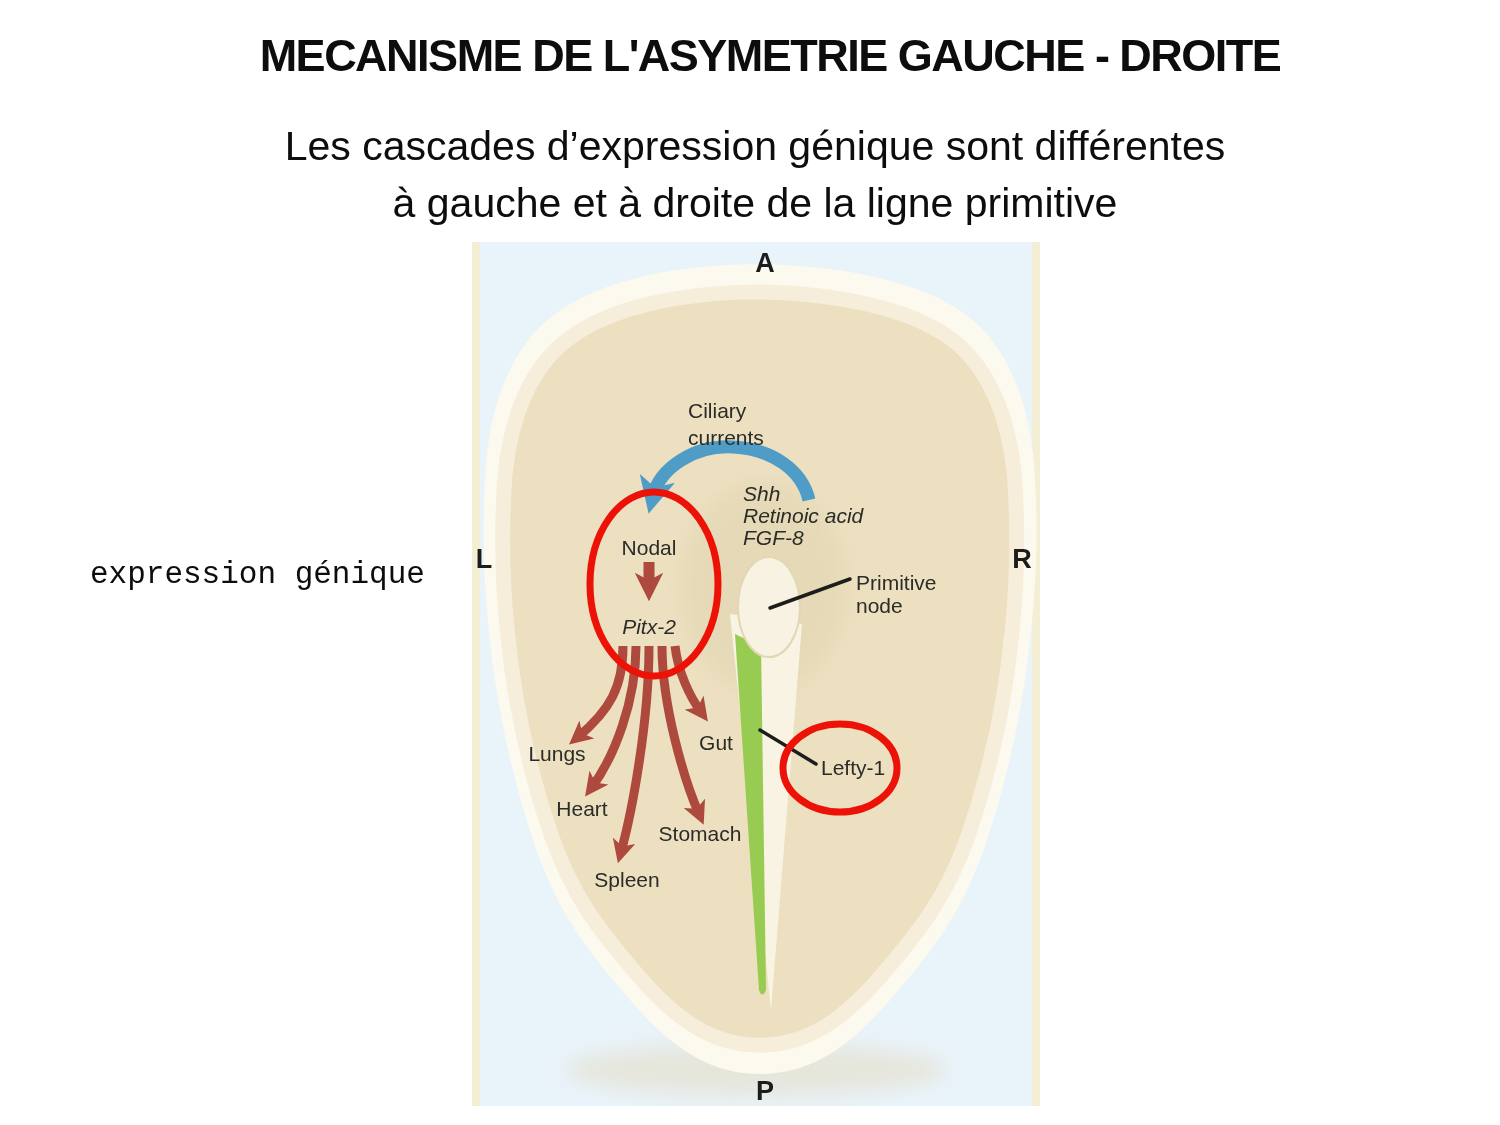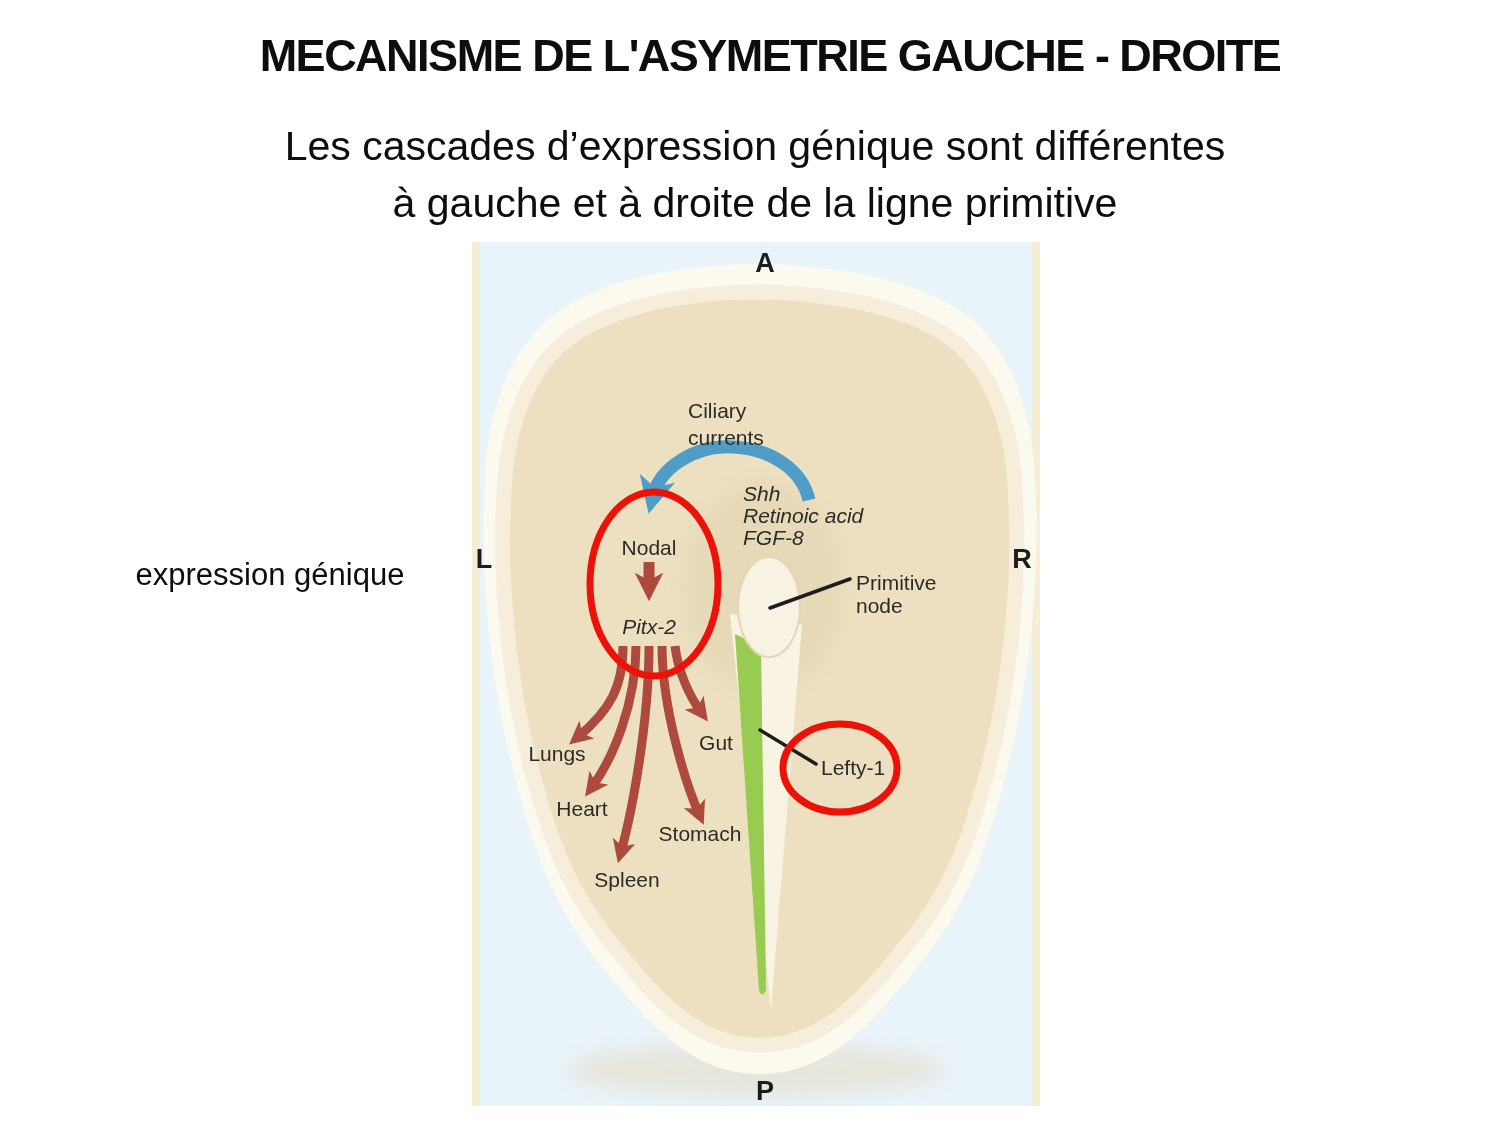--- a/index.html
+++ b/index.html
@@ -2,22 +2,22 @@
 <html><head>
 <meta charset="utf-8">
 <style>
   html,body{margin:0;padding:0;background:#ffffff;}
   .slide{position:relative;width:1343px;height:1125px;background:#ffffff;overflow:hidden;
          font-family:"Liberation Sans",sans-serif;color:#111;}
   .title{position:absolute;top:30px;left:0;width:1540px;text-align:center;
          font-size:45px;font-weight:700;letter-spacing:-1.5px;color:#0d0d0d;}
   .subtitle{position:absolute;top:118px;left:0;width:1510px;text-align:center;
             font-size:41px;font-weight:400;line-height:57px;color:#0d0d0d;}
-  .side-note{position:absolute;top:553px;left:90px;width:360px;text-align:center;
-             font-size:31px;line-height:43px;color:#0d0d0d;}
+  .side-note{position:absolute;top:553px;left:90px;width:360px;
+             font-size:31px;line-height:43px;color:#0d0d0d;font-family:Liberation Mono, monospace;}
   .figure{position:absolute;left:472px;top:242px;width:568px;height:864px;}
   svg text{font-family:"Liberation Sans",sans-serif;}
   .dlabel{font-size:21px;fill:#2b2b27;}
   .dlabel-it{font-size:21px;font-style:italic;fill:#2b2b27;}
   .orient{font-size:27px;font-weight:700;fill:#1c1c1a;}
 </style>
 </head>
 <body>
 
 <div class="slide">

